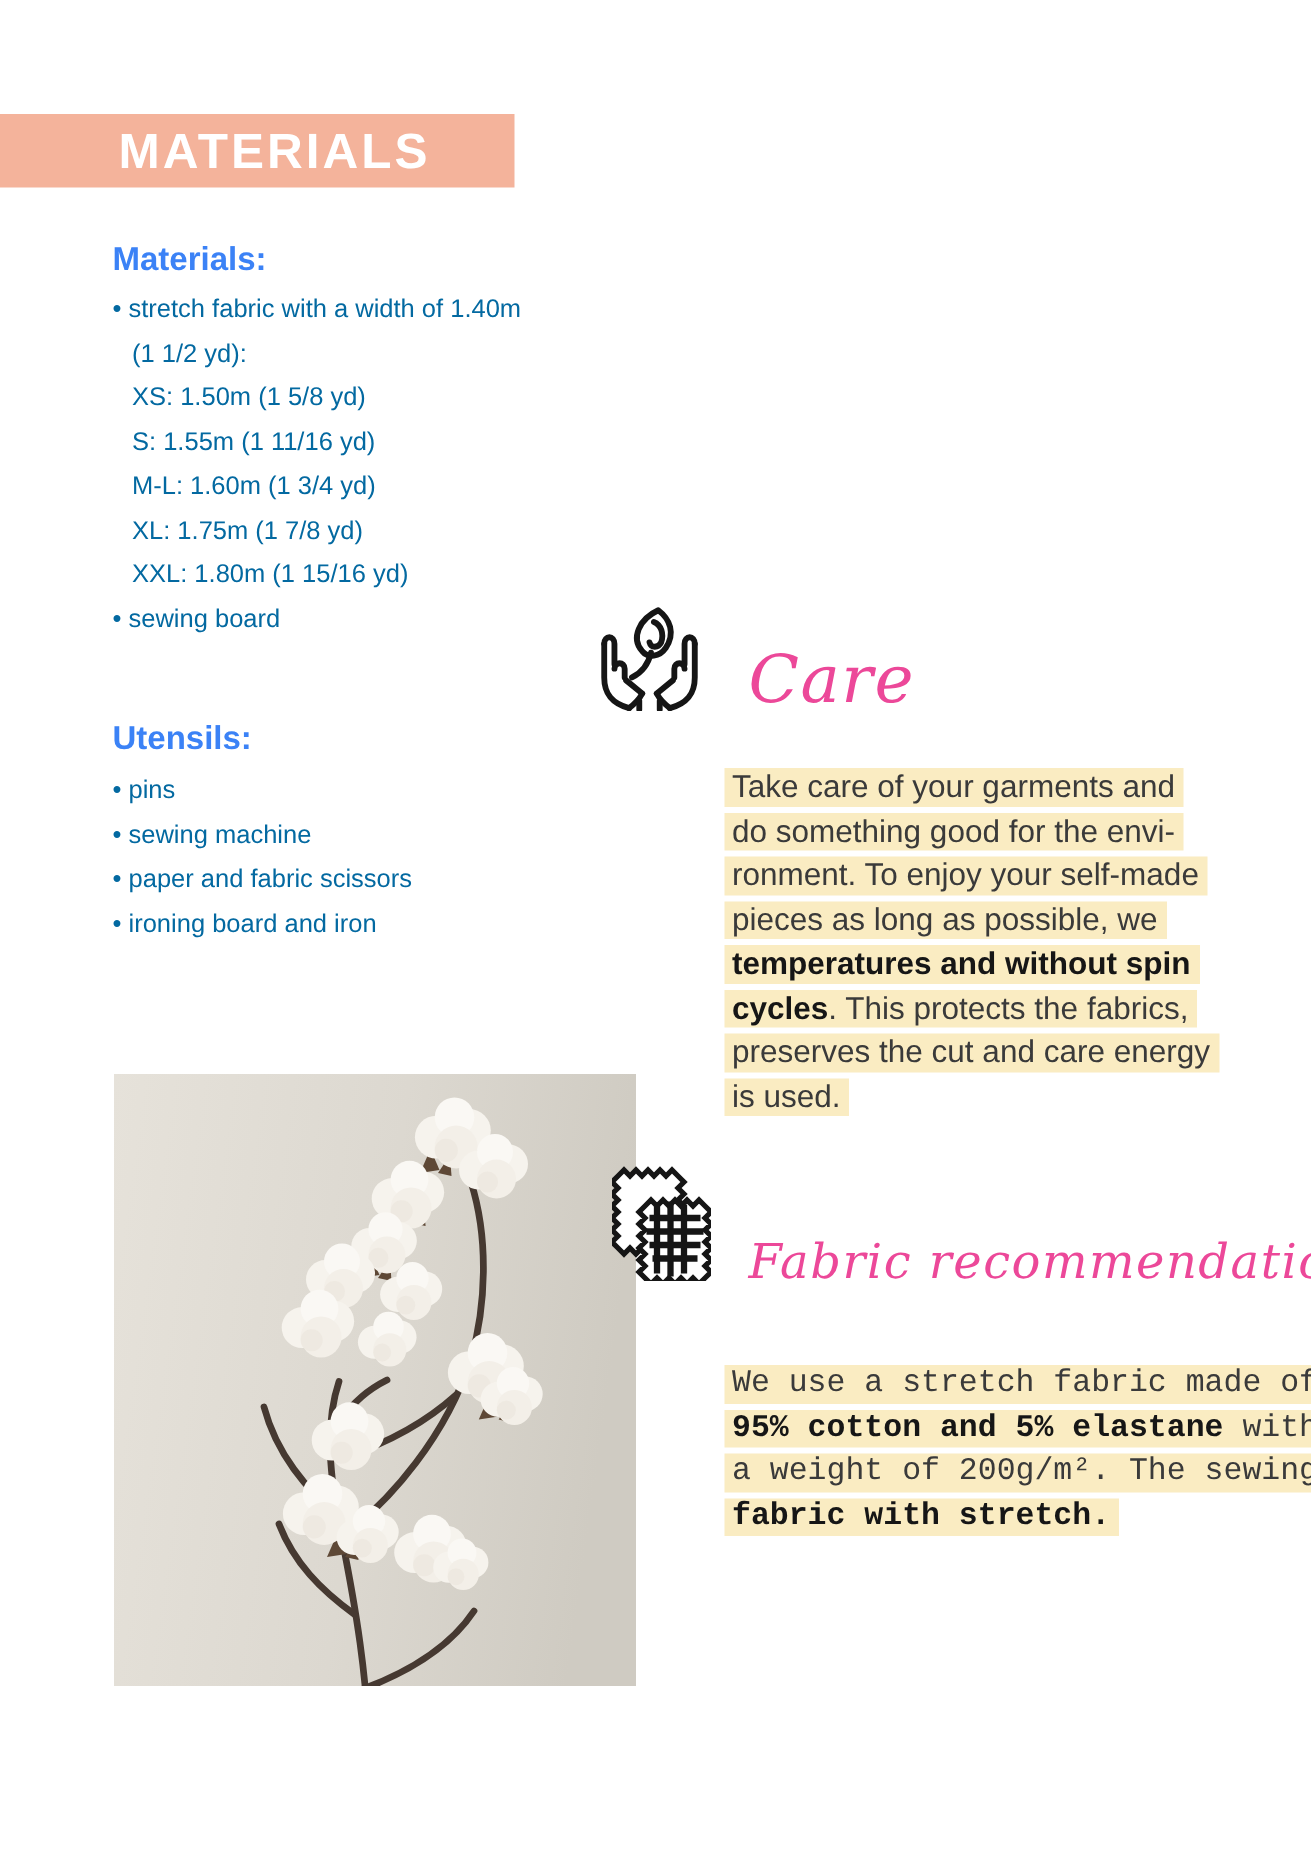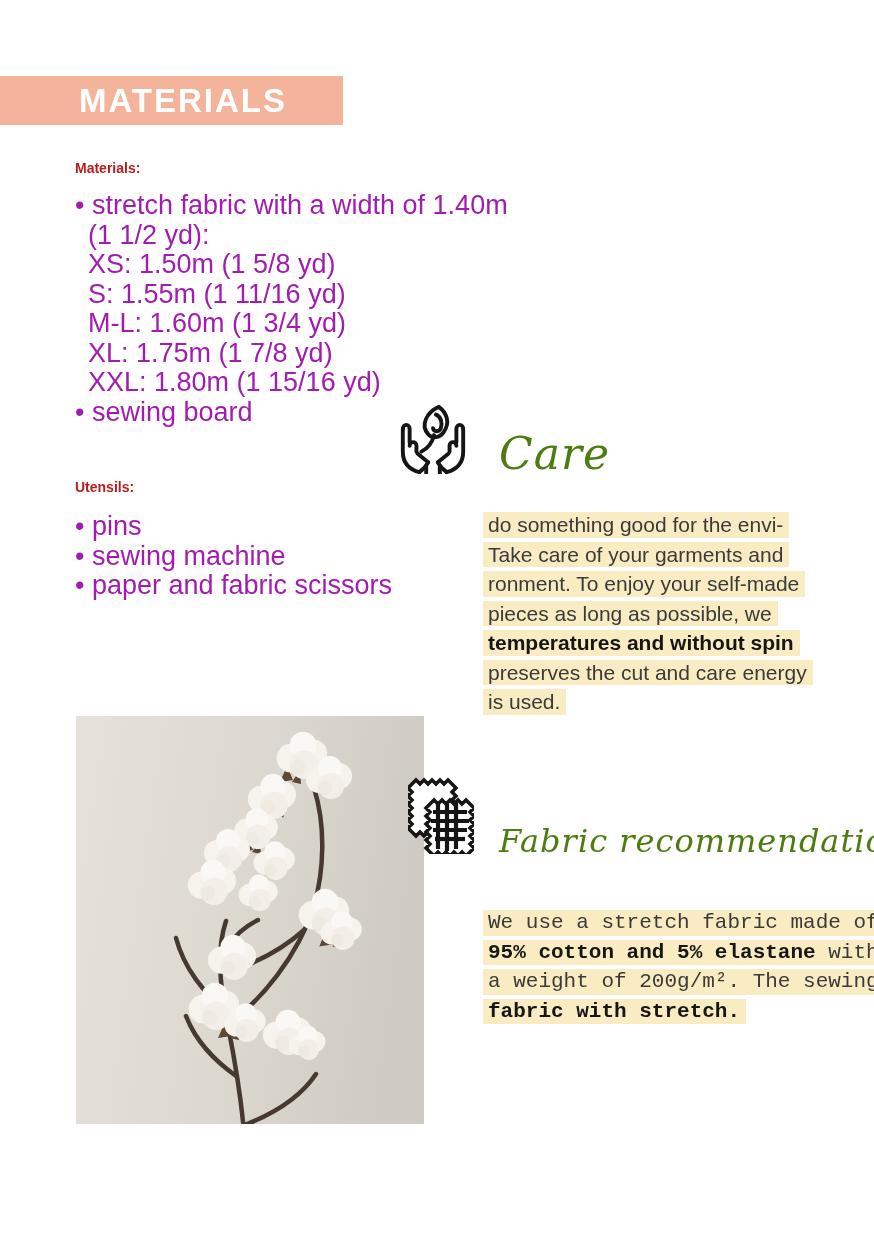--- a/index.html
+++ b/index.html
@@ -10,28 +10,28 @@
   
   .header-bar{
     position:absolute;left:0;top:76px;width:343px;height:49px;background:#f4b39b;
   }
   .header-bar .title{
     display:block;padding-left:79px;line-height:49px;font-size:33px;font-weight:700;
     letter-spacing:2px;color:#ffffff;white-space:nowrap;
   }
   
   .block-heading{
-    position:absolute;left:75px;font-size:14px;font-weight:700;color:#b91c1c;white-space:nowrap;text-align:right;
-  }
-  .list{position:absolute;left:75px;font-size:27px;color:#a21caf;}
+    position:absolute;left:75px;font-size:22px;font-weight:700;color:#3b82f6;white-space:nowrap;text-align:right;
+  }
+  .list{position:absolute;left:75px;font-size:17px;color:#0369a1;}
   .list-line{height:29.5px;line-height:29.5px;white-space:nowrap;}
   .list-line.indent{padding-left:13px;}
   
   .script-heading{
-    position:absolute;color:#4d7c0f;font-family:"DejaVu Serif","Liberation Serif",serif;
+    position:absolute;color:#ec4899;font-family:"DejaVu Serif","Liberation Serif",serif;
     font-style:italic;white-space:nowrap;letter-spacing:1px;
   }
   #care-heading{left:499px;top:428px;font-size:44px;}
   #fabric-heading{left:499px;top:822px;font-size:32px;}
   
   .para{position:absolute;left:483px;font-size:21px;}
   .para-line{height:29.5px;white-space:nowrap;}
   .para-line .hl{
     display:inline-block;line-height:25.5px;padding:0 6px 0 5px;background:#faecc2;color:#3a3a3a;
   }
@@ -68,20 +68,21 @@
       <div class="list-line indent">XL: 1.75m (1 7/8 yd)</div>
       <div class="list-line indent">XXL: 1.80m (1 15/16 yd)</div>
       <div class="list-line bullet">• sewing board</div>
     </div>
 
   <div class="block-heading" style="top:479px;">Utensils:</div>
   <div class="list" style="top:512px;">
       <div class="list-line bullet">• pins</div>
       <div class="list-line bullet">• sewing machine</div>
       <div class="list-line bullet">• paper and fabric scissors</div>
+      <div class="list-line bullet">• ironing board and iron</div>
     </div>
 
   <svg id="care-icon" class="icon" viewBox="0 0 76 72">
     <g fill="none" stroke="#151515" stroke-width="4" stroke-linecap="round" stroke-linejoin="round">
 
       <path d="M44 4 C31 10 25 23 33 32 C37 37 45 36 49 30 C56 20 52 10 44 4 Z"></path>
       <path d="M41 12 C46 14 48 20 46 26 C44 30 39 30 38 26"></path>
       <path d="M39 33 C37 42 32 47 26 50"></path>
 
       <g>
@@ -99,25 +100,26 @@
         <path d="M14 44 C14 39 21 39 21 44 L21 50"></path>
         <path d="M22 52 L33 61"></path>
         <path d="M33 61 C31 65 28 68 24 71"></path>
         <path d="M31 66 L31 72"></path>
       </g>
     </g>
   </svg>
 
   <div id="care-heading" class="script-heading">Care</div>
   <div id="care-para" class="para">
+      <div class="para-line"><span class="hl"><span>Take care of your garments and</span></span></div>
       <div class="para-line"><span class="hl"><span>do something good for the envi-</span></span></div>
-      <div class="para-line"><span class="hl"><span>Take care of your garments and</span></span></div>
       <div class="para-line"><span class="hl"><span>ronment. To enjoy your self-made</span></span></div>
       <div class="para-line"><span class="hl"><span>pieces as long as possible, we</span></span></div>
       <div class="para-line"><span class="hl"><span class="b">temperatures and without spin</span></span></div>
+      <div class="para-line"><span class="hl"><span class="b">cycles</span><span>. This protects the fabrics,</span></span></div>
       <div class="para-line"><span class="hl"><span>preserves the cut and care energy</span></span></div>
       <div class="para-line"><span class="hl"><span>is used.</span></span></div>
     </div>
 
   <svg class="photo" viewBox="0 0 348 444">
     <defs>
       <linearGradient id="pbg" x1="0" y1="0" x2="1" y2="0.18">
         <stop offset="0" stop-color="#e6e2da"></stop>
         <stop offset="0.55" stop-color="#dcd8d0"></stop>
         <stop offset="1" stop-color="#cfcbc2"></stop>

